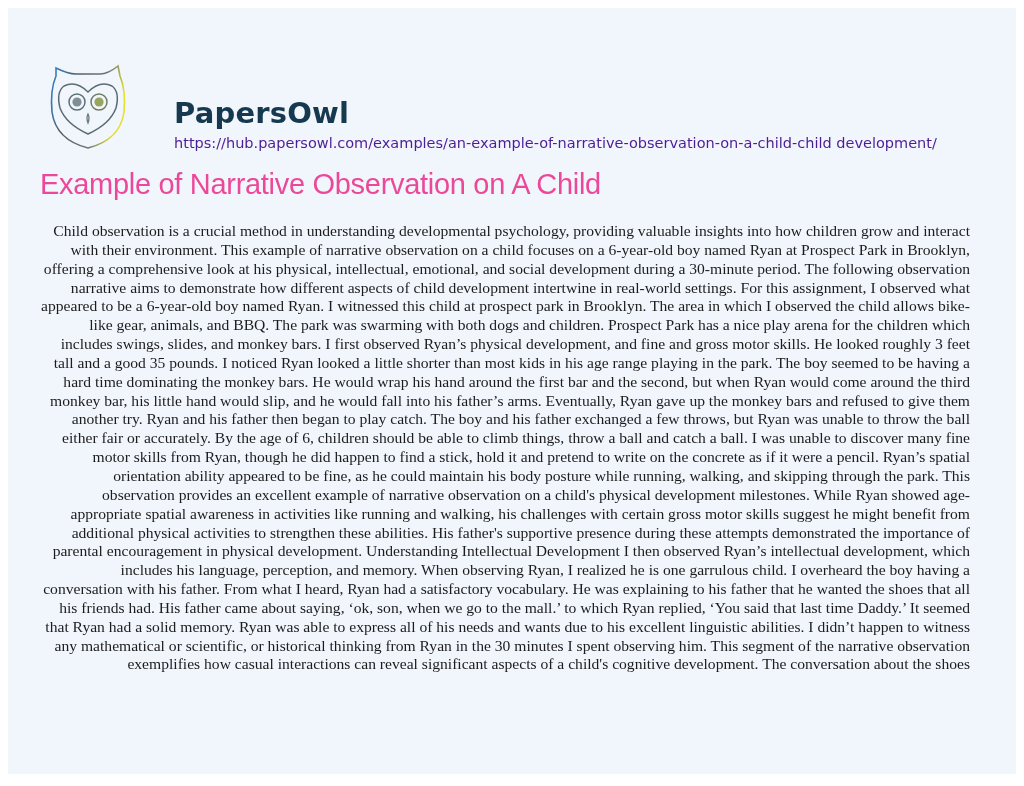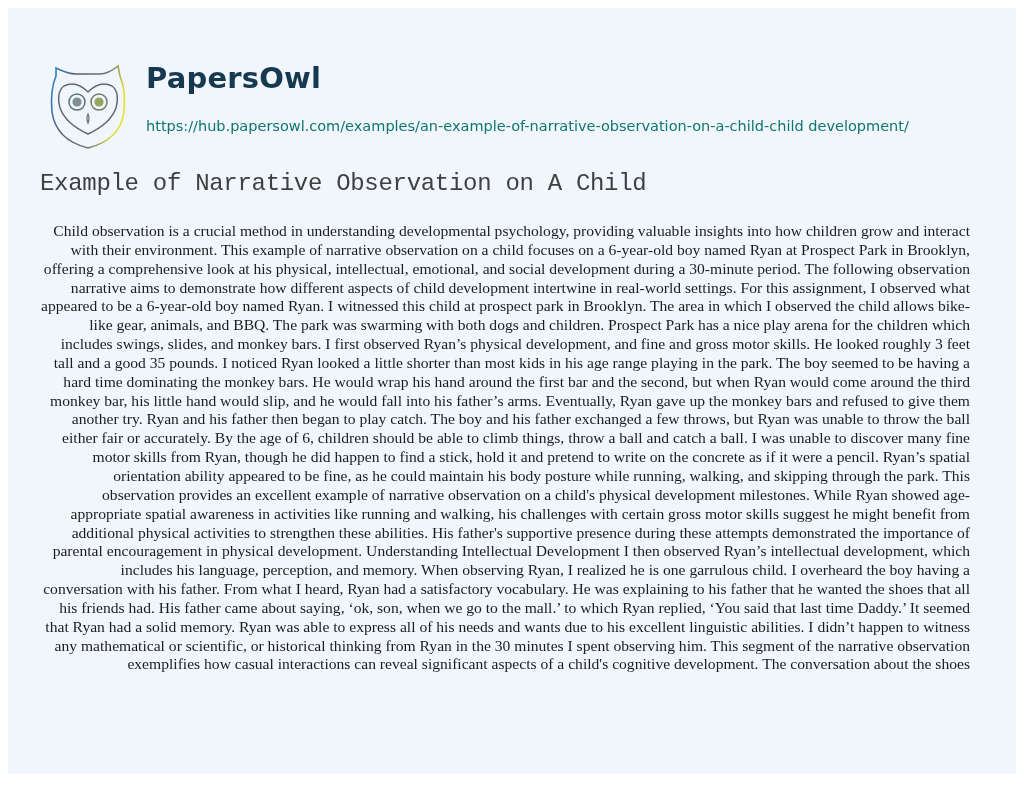--- a/index.html
+++ b/index.html
@@ -20,21 +20,22 @@
       width: 1008px;
       height: 766px;
       background: #f1f6fd;
       box-sizing: border-box;
     }
     .header {
       position: absolute;
       left: 46px;
       top: 56px;
       display: flex;
-      align-items: flex-start;
+      align-items: flex-end;
+      gap: 28px;
     }
     .logo {
       width: 84px;
       height: 92px;
       margin-right: 16px;
       margin-top: 6px;
     }
     .brand-block {
       display: flex;
       flex-direction: column;
@@ -44,35 +45,35 @@
       font-weight: bold;
       font-size: 29px;
       color: #16394f;
       letter-spacing: 0.2px;
       line-height: 36px;
       margin-top: 4px;
     }
     .source-url {
       font-family: "DejaVu Sans", sans-serif;
       font-size: 14.5px;
-      color: #0f766e;
+      color: #4c1d95;
       line-height: 21px;
-      margin-top: 20px;
+      margin-top: 2px;
       width: 780px;
       word-break: break-all;
     }
     .doc-title {
       position: absolute;
       left: 40px;
       top: 166px;
       margin: 0;
-      font-family: Liberation Mono, monospace;
+      font-family: Liberation Sans, sans-serif;
       font-weight: normal;
-      font-size: 24px;
-      color: #404040;
+      font-size: 29px;
+      color: #ec4899;
       letter-spacing: -0.3px;
       line-height: 36px;
       white-space: nowrap;
     }
     .doc-body {
       position: absolute;
       left: 40px;
       top: 222px;
       width: 930px;
       margin: 0;

